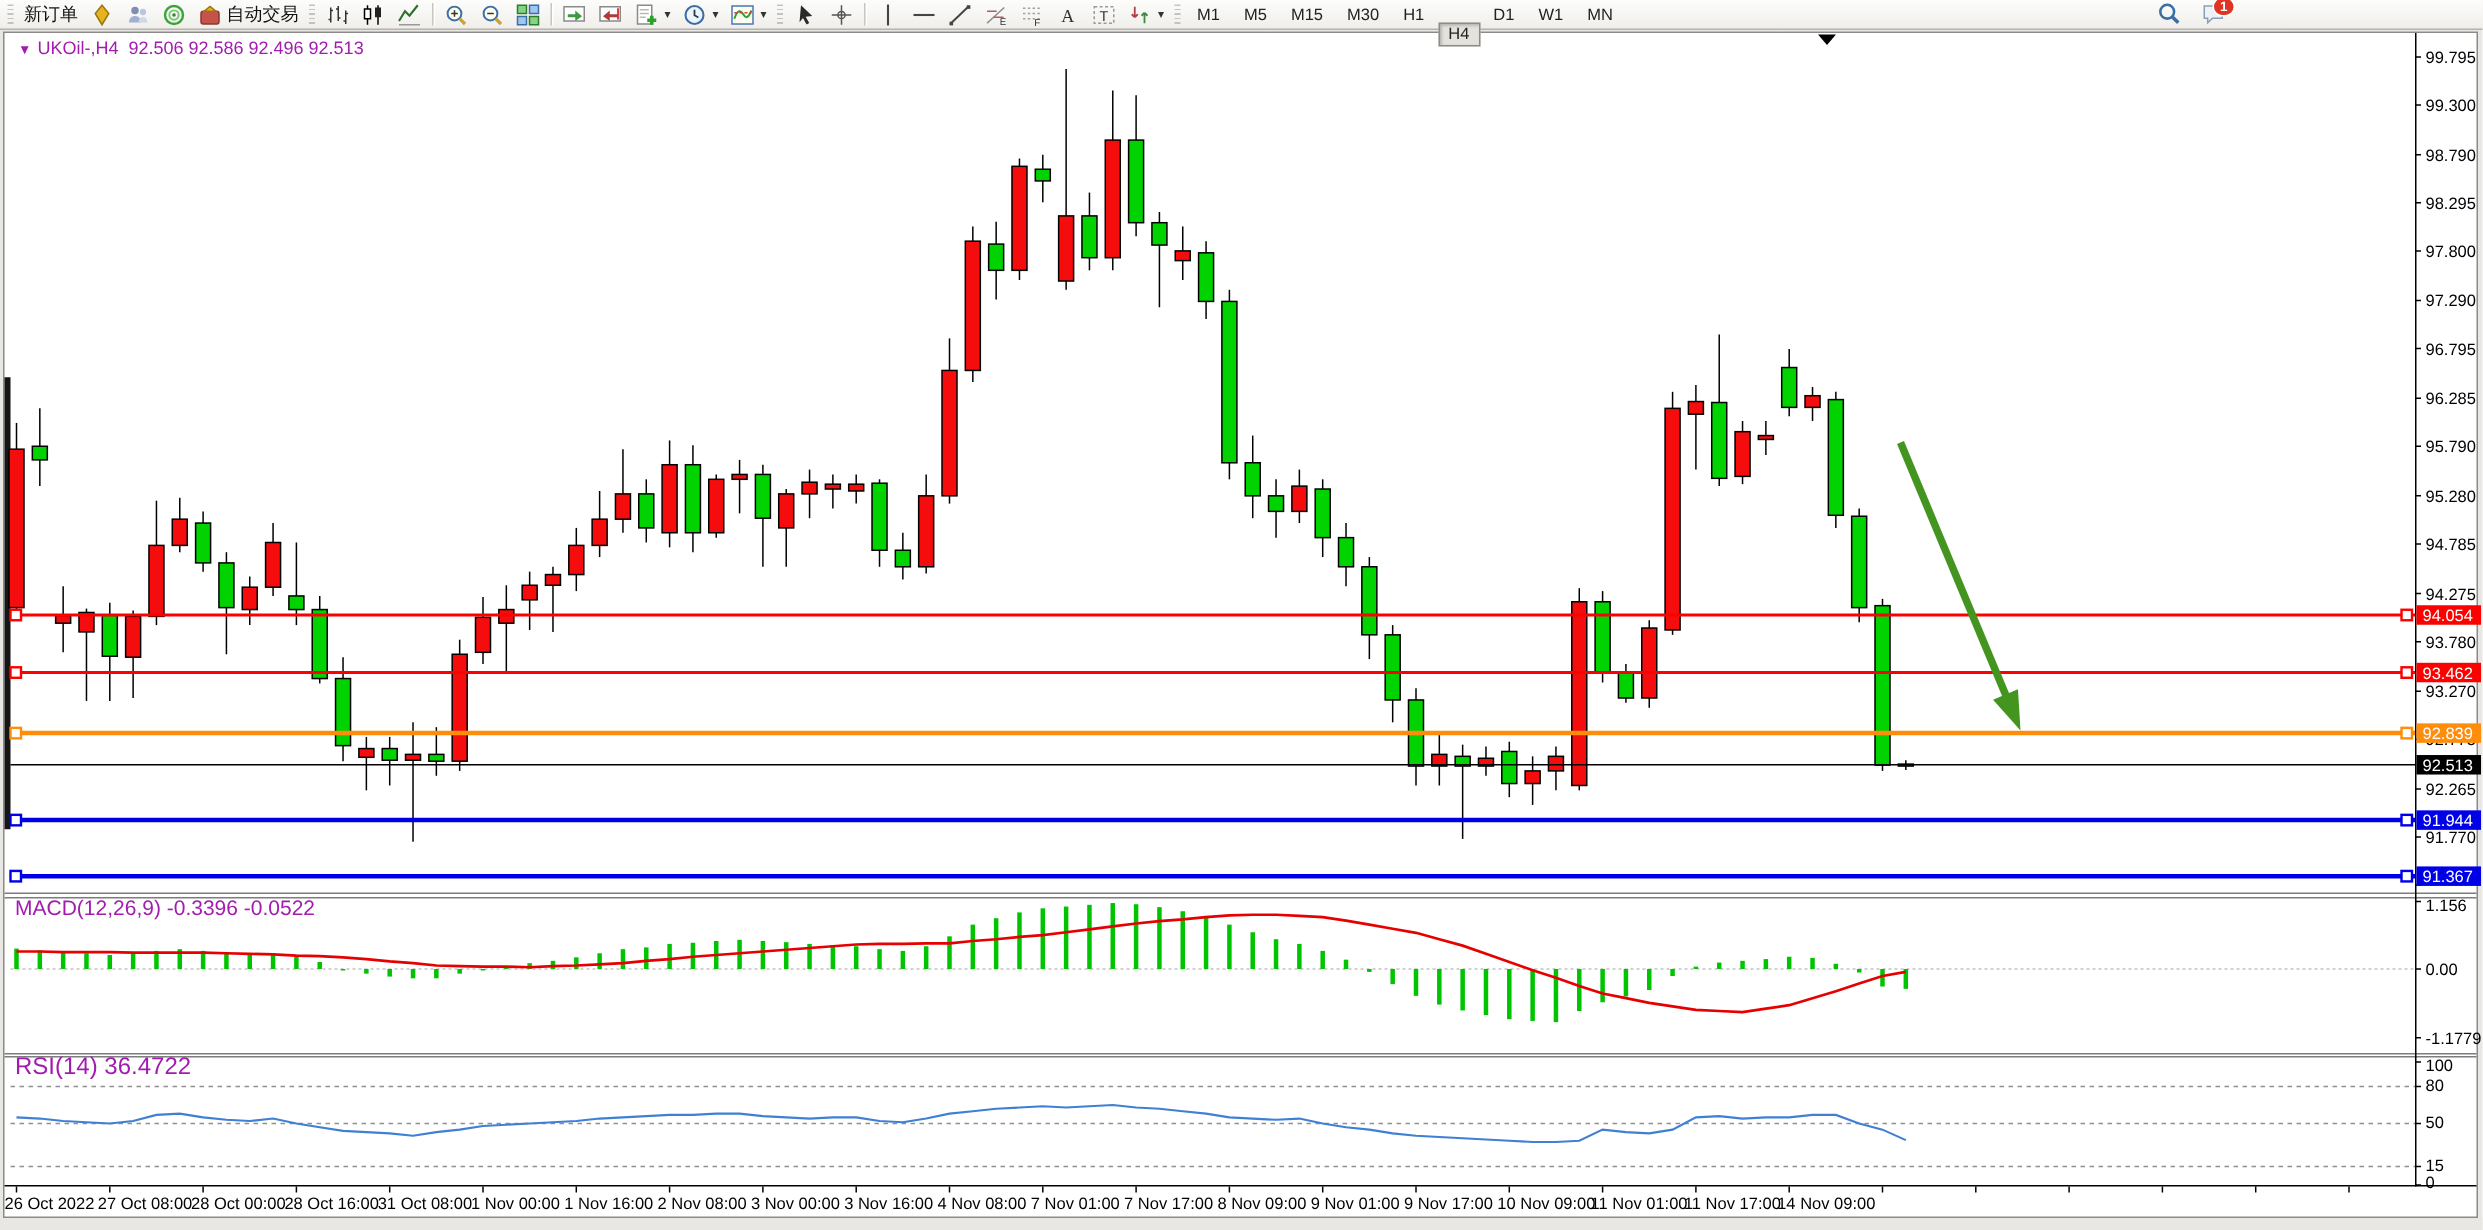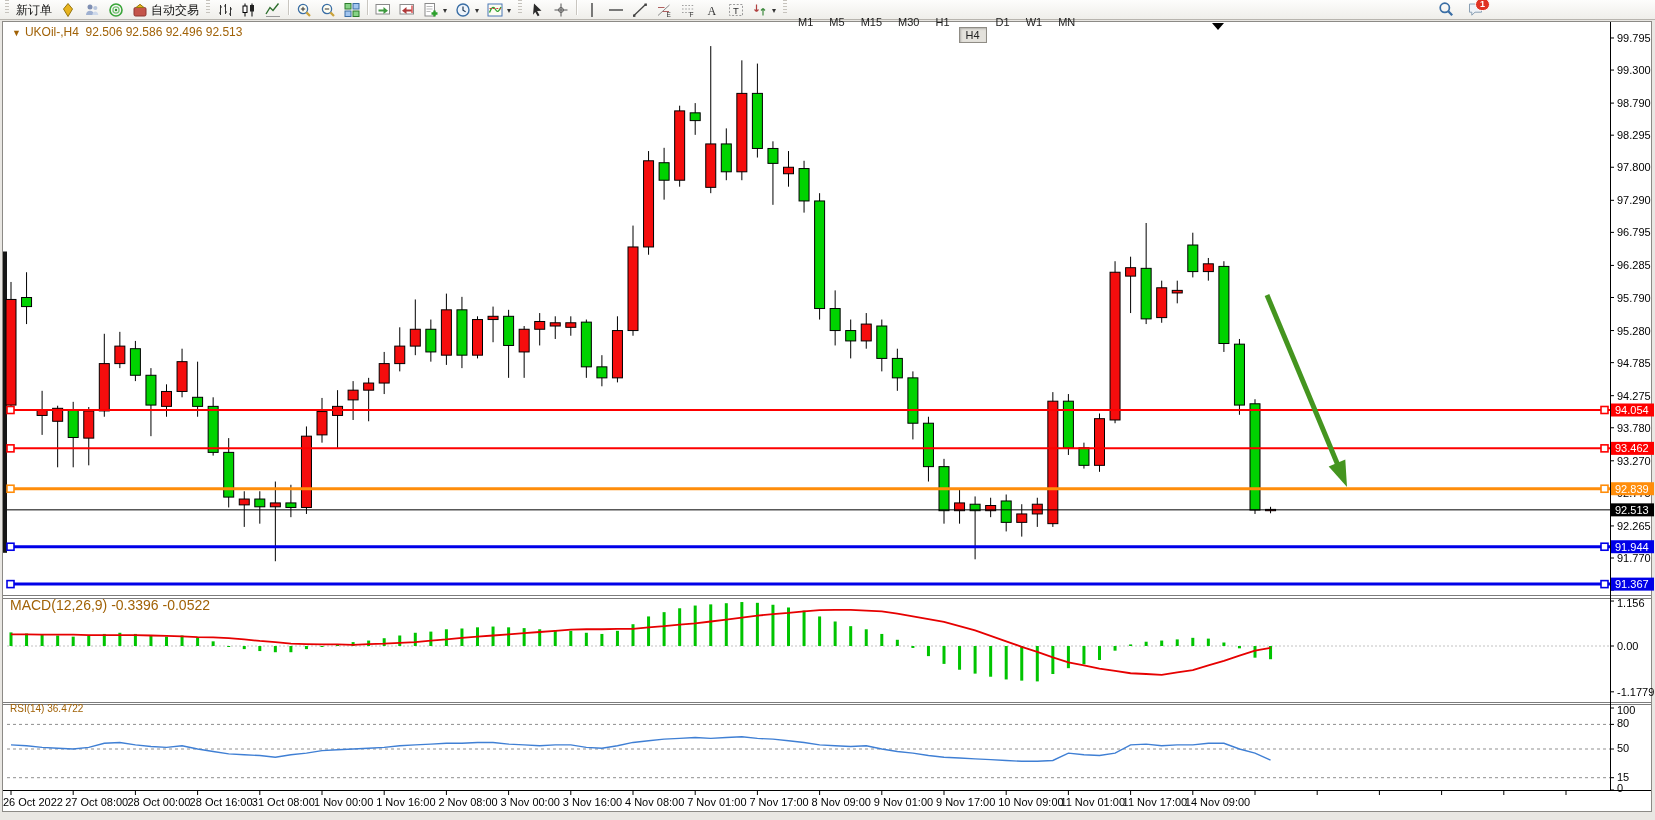--- a/index.html
+++ b/index.html
@@ -1,44 +1,44 @@
 <!DOCTYPE html>
 <html><head>
 <meta charset="utf-8">
 <style>
   html,body{margin:0;padding:0;}
   body{width:1655px;height:820px;background:#e9e7e3;overflow:hidden;
        font-family:"Liberation Sans",sans-serif;position:relative;}
   
   .toolbar{position:absolute;left:0;top:0;width:1655px;height:20px;z-index:10;
     background:linear-gradient(#fdfdfc,#efeeea);border-bottom:1px solid #b7b4ae;
-    display:flex;align-items:flex-start;padding-left:2px;box-sizing:border-box;}
+    display:flex;align-items:center;padding-left:2px;box-sizing:border-box;}
   .handle{width:4px;height:14px;margin:0 3px;
     background:repeating-linear-gradient(180deg,#c6c3bd 0 1px,rgba(0,0,0,0) 1px 3px);}
   .sep{width:1px;height:15px;background:#c9c6c0;margin:0 3px;box-shadow:1px 0 0 #fff;}
   .tbtn{height:18px;display:flex;align-items:center;gap:3px;padding:0 3px;
     font-size:12px;color:#111;border:1px solid rgba(0,0,0,0);cursor:default;}
   .tbtn svg{display:block;}
   .caret{font-size:8px;color:#333;margin-left:1px;}
   .tf{font-size:11px;color:#222;padding:1px 6px;margin:0 1px;border:1px solid rgba(0,0,0,0);}
   .tf.active{background:#e4e2dc;border:1px solid #8f8c85;
     box-shadow:inset 1px 1px 2px rgba(0,0,0,.22);margin-top:27px;}
   .tright{position:absolute;left:1438px;top:1px;display:flex;gap:14px;align-items:center;}
   .chatwrap{position:relative;}
   .badge{position:absolute;left:7px;top:-3px;min-width:11px;height:11px;border-radius:7px;
     background:#e03323;color:#fff;font-size:9px;font-weight:bold;text-align:center;
     line-height:11px;padding:0 1px;border:1px solid #fff;}
   
   .chart-window{position:absolute;left:2px;top:21px;width:1650px;height:791px;
     background:#fff;border:1px solid #8c8a86;box-sizing:border-box;z-index:1;}
-  .overlay{position:absolute;z-index:6;color:#a16207;font-size:12px;white-space:nowrap;}
+  .overlay{position:absolute;z-index:6;color:#a21caf;font-size:12px;white-space:nowrap;}
   #chart-title{left:12px;top:25px;}
   #chart-title .tri{font-size:9px;margin-right:4px;}
   #macd-label{left:10px;top:597px;font-size:14px;}
-  #rsi-label{left:10px;top:703px;font-size:10px;}
+  #rsi-label{left:10px;top:703px;font-size:16px;}
   #gfx{position:absolute;left:0;top:0;z-index:5;pointer-events:none;}
   .bottom-strip{position:absolute;left:0;top:812px;width:1655px;height:8px;
     background:#e9e7e3;z-index:7;}
 </style>
 </head>
 <body>
 
 <div class="toolbar">
   <div class="handle"></div>
   <div class="tbtn">

